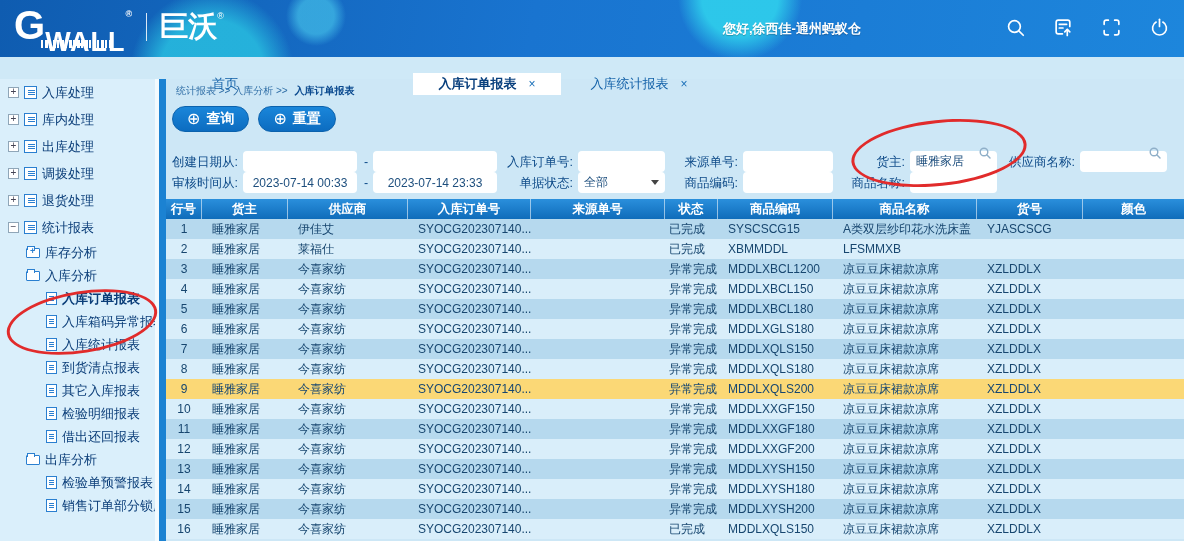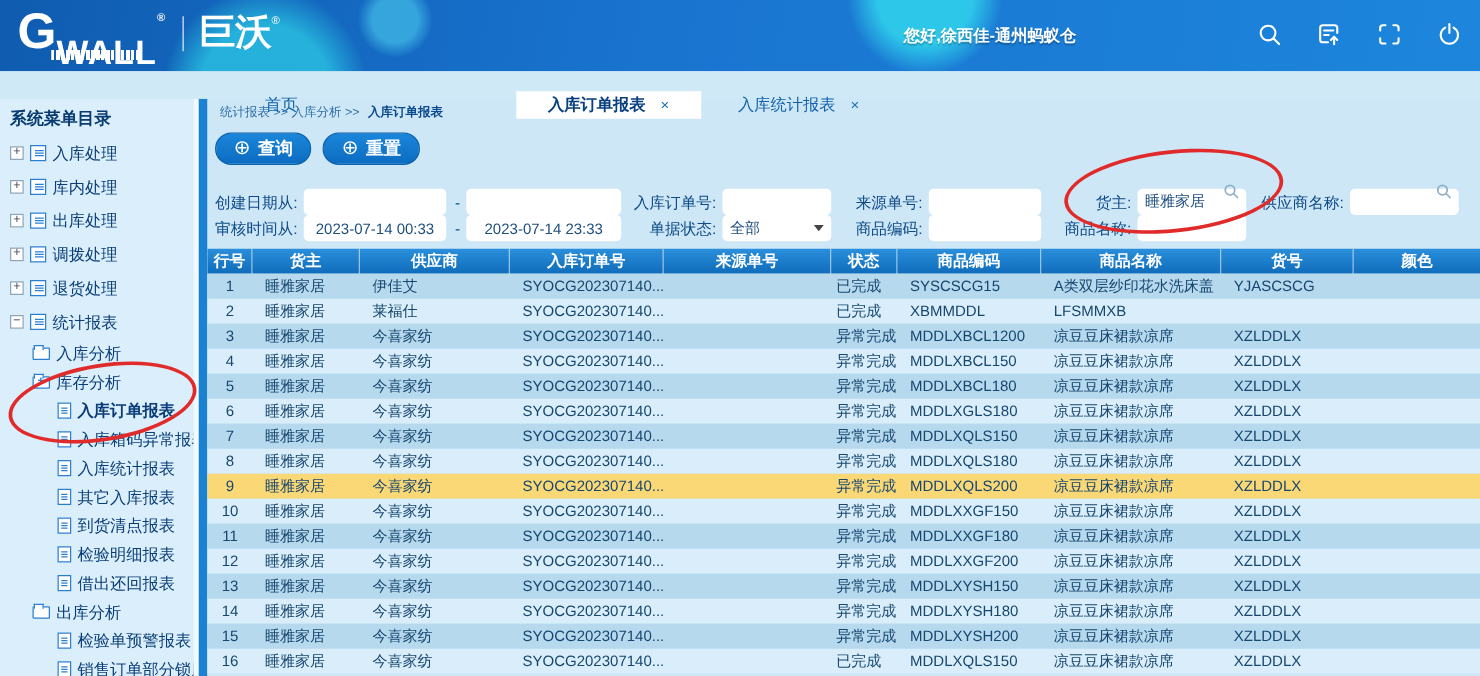--- a/index.html
+++ b/index.html
@@ -176,21 +176,20 @@
   </div>
       <div class="tab t2">
     <span class="tab-label">入库统计报表</span>
     <span class="tab-close">×</span>
   </div>
     </nav>
 
   <div class="page">
 
     <aside class="sidebar">
-      <div class="side-title">系统菜单目录</div>
       <div id="side-items">
           <div class="side-item lvl0">
     <span class="expander">+</span>
     <span class="s-icon icon-menu"></span>
     <span class="side-label">入库处理</span>
   </div>
           <div class="side-item lvl0">
     <span class="expander">+</span>
     <span class="s-icon icon-menu"></span>
     <span class="side-label">库内处理</span>
@@ -210,52 +209,52 @@
     <span class="s-icon icon-menu"></span>
     <span class="side-label">退货处理</span>
   </div>
           <div class="side-item lvl0">
     <span class="expander">−</span>
     <span class="s-icon icon-menu"></span>
     <span class="side-label">统计报表</span>
   </div>
           <div class="side-item lvl1">
 
+    <span class="s-icon icon-folder-plus"></span>
+    <span class="side-label">库存分析</span>
+  </div>
+          <div class="side-item lvl1">
+
     <span class="s-icon icon-folder-open"></span>
     <span class="side-label">入库分析</span>
   </div>
-          <div class="side-item lvl1">
-
-    <span class="s-icon icon-folder-plus"></span>
-    <span class="side-label">库存分析</span>
-  </div>
           <div class="side-item lvl2 active">
 
     <span class="s-icon icon-doc"></span>
     <span class="side-label">入库订单报表</span>
   </div>
           <div class="side-item lvl2">
 
     <span class="s-icon icon-doc"></span>
     <span class="side-label">入库箱码异常报表</span>
   </div>
           <div class="side-item lvl2">
 
     <span class="s-icon icon-doc"></span>
     <span class="side-label">入库统计报表</span>
   </div>
           <div class="side-item lvl2">
 
     <span class="s-icon icon-doc"></span>
+    <span class="side-label">到货清点报表</span>
+  </div>
+          <div class="side-item lvl2">
+
+    <span class="s-icon icon-doc"></span>
     <span class="side-label">其它入库报表</span>
-  </div>
-          <div class="side-item lvl2">
-
-    <span class="s-icon icon-doc"></span>
-    <span class="side-label">到货清点报表</span>
   </div>
           <div class="side-item lvl2">
 
     <span class="s-icon icon-doc"></span>
     <span class="side-label">检验明细报表</span>
   </div>
           <div class="side-item lvl2">
 
     <span class="s-icon icon-doc"></span>
     <span class="side-label">借出还回报表</span>

